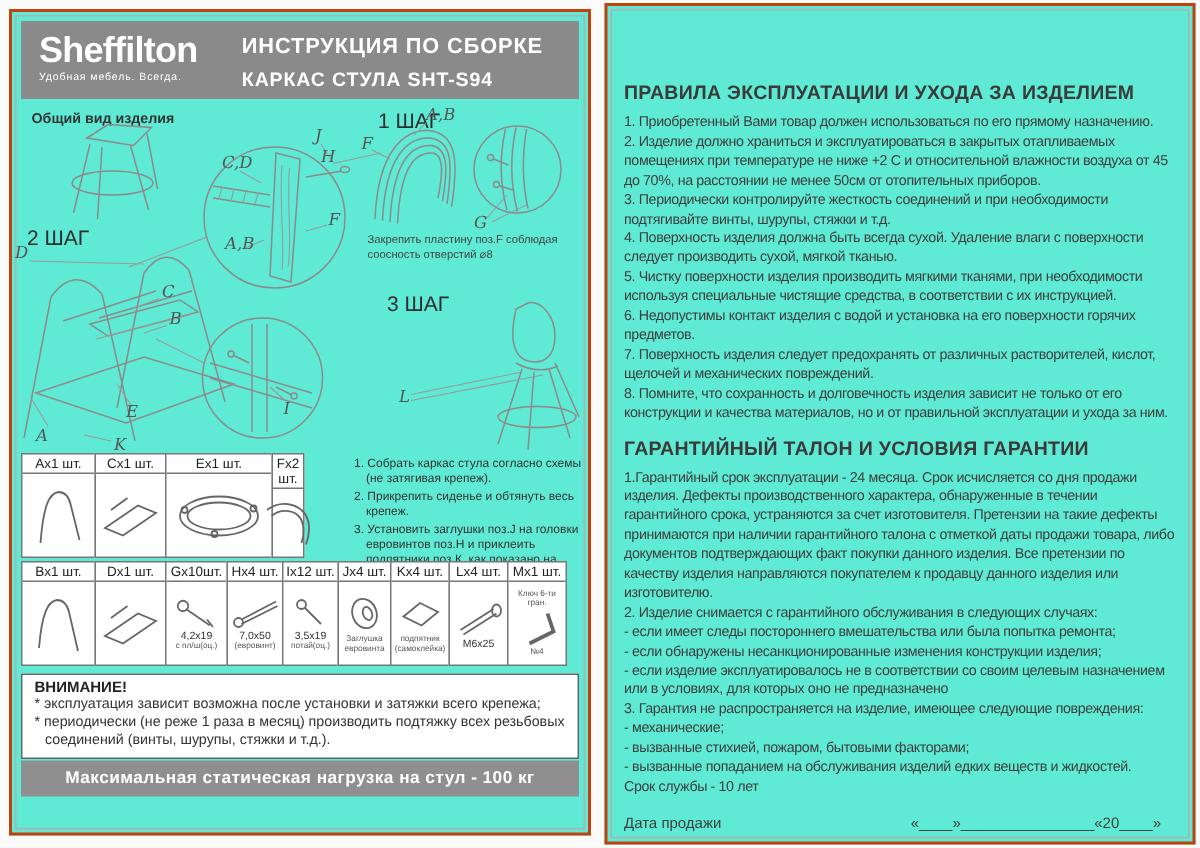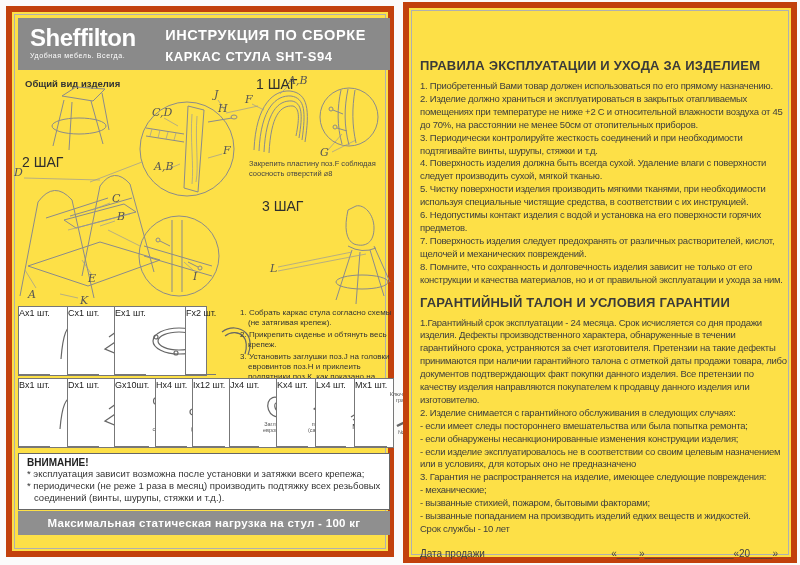--- a/index.html
+++ b/index.html
@@ -1,17 +1,17 @@
 <!DOCTYPE html>
 <html><head>
 <meta charset="utf-8">
 <style>
   html,body{margin:0;padding:0;background:#f4f4f2;font-family:"Liberation Sans",sans-serif;}
   #canvas{position:relative;width:800px;height:565px;background:#fbfbfa;overflow:hidden;}
-  .sheet{position:absolute;background:#fde047;border:6px solid #c2410c;box-sizing:border-box;}
+  .sheet{position:absolute;background:#5eead4;border:2px solid #c2410c;box-sizing:border-box;}
   .sheet-frame{position:absolute;inset:2px;border:1px solid #b0b0b0;pointer-events:none;}
   
   #sheet-left{left:6px;top:6px;width:388px;height:551px;}
   .hdr-band{position:absolute;left:6px;top:6px;width:372px;height:52px;background:#8a8a8a;}
   .logo{position:absolute;left:12px;top:7px;color:#fff;}
   .logo-name{font-size:24px;font-weight:bold;letter-spacing:-0.5px;line-height:26px;}
   .logo-tag{font-size:7px;letter-spacing:0.6px;margin-top:1px;}
   .hdr-titles{position:absolute;right:18px;top:9px;text-align:left;color:#fff;font-weight:bold;}
   .hdr-t1{font-size:14.5px;letter-spacing:0.6px;padding-right:6px;}
   .hdr-t2{font-size:13px;letter-spacing:0.6px;margin-top:6px;}
@@ -22,21 +22,21 @@
   #step3-label{left:250px;top:186px;}
   .step1-note{position:absolute;left:237px;top:147px;width:152px;font-size:7.5px;line-height:1.3;color:#444;}
   .diag{position:absolute;left:0;top:58px;}
   .diag path,.diag line,.diag ellipse,.diag circle,.diag polyline{stroke:#8b8b8b;fill:none;stroke-width:1;}
   .diag .thin{stroke-width:0.7;stroke:#9a9a9a;}
   .diag text{font-family:"DejaVu Serif",serif;font-style:italic;font-size:11px;fill:#555;stroke:none;}
   
   .prow{position:absolute;left:6px;display:flex;}
   #prow1{top:294px;}
   #prow2{top:366px;border-radius:14px;}
-  .pcell{border:1px solid #777;box-sizing:border-box;height:70px;margin-left:-1px;background:#fff;display:flex;flex-direction:row;}
+  .pcell{border:1px solid #777;box-sizing:border-box;height:70px;margin-left:-1px;background:#fff;display:flex;flex-direction:column;}
   .pcell:first-child{margin-left:0;}
   .phdr{border-bottom:1px solid #777;font-size:9px;text-align:center;padding:1px 0;color:#222;flex:0 0 auto;}
   .pbody{flex:1;display:flex;flex-direction:column;align-items:center;justify-content:center;}
   .pbody svg{display:block;}
   .pbody svg path,.pbody svg line,.pbody svg ellipse,.pbody svg circle,.pbody svg polyline{stroke:#666;fill:none;stroke-width:1.2;}
   .psize{font-size:7px;color:#333;line-height:1.1;}
   .pnote{font-size:5.5px;color:#555;line-height:1.15;text-align:center;}
   .assembly-steps{position:absolute;left:228px;top:296px;width:158px;font-size:8px;line-height:1.3;color:#333;}
   .assembly-steps div{padding-left:8px;text-indent:-8px;margin-bottom:1px;}
   .att-box{position:absolute;left:6px;top:441px;width:372px;box-sizing:border-box;border:1px solid #666;padding:3px 8px 5px 8px;background:#fff;}
@@ -286,21 +286,21 @@
         <div class="phdr">Ix12 шт.</div>
         <div class="pbody">
           <svg width="34" height="24" viewBox="0 0 34 24">
               <circle cx="11" cy="6" r="3"></circle>
               <line x1="13" y1="8" x2="24" y2="19"></line>
             </svg>
           <div class="psize">3,5x19</div>
           <div class="pnote">потай(оц.)</div>
         </div>
       </div>
-      <div class="pcell" style="width:48px">
+      <div class="pcell" style="width:36px">
         <div class="phdr">Jx4 шт.</div>
         <div class="pbody">
           <svg width="34" height="28" viewBox="0 0 34 28">
               <ellipse cx="17" cy="14" rx="8" ry="10" transform="rotate(-20 17 14)"></ellipse>
               <ellipse cx="19" cy="14" rx="3" ry="4.5" transform="rotate(-20 19 14)"></ellipse>
             </svg>
           <div class="pnote">Заглушка евровинта</div>
         </div>
       </div>
       <div class="pcell" style="width:40px">
@@ -362,21 +362,21 @@
       <div class="rp-title">ГАРАНТИЙНЫЙ ТАЛОН И УСЛОВИЯ ГАРАНТИИ</div>
       <div class="rp-text">
         <div>1.Гарантийный срок эксплуатации - 24 месяца. Срок исчисляется со дня продажи изделия. Дефекты производственного характера, обнаруженные в течении гарантийного срока, устраняются за счет изготовителя. Претензии на такие дефекты принимаются при наличии гарантийного талона с отметкой даты продажи товара, либо документов подтверждающих факт покупки данного изделия. Все претензии по качеству изделия направляются покупателем к продавцу данного изделия или изготовителю.</div>
         <div>2. Изделие снимается с гарантийного обслуживания в следующих случаях:</div>
         <div>- если имеет следы постороннего вмешательства или была попытка ремонта;</div>
         <div>- если обнаружены несанкционированные изменения конструкции изделия;</div>
         <div>- если изделие эксплуатировалось не в соответствии со своим целевым назначением или в условиях, для которых оно не предназначено</div>
         <div>3. Гарантия не распространяется на изделие, имеющее следующие повреждения:</div>
         <div>- механические;</div>
         <div>- вызванные стихией, пожаром, бытовыми факторами;</div>
-        <div>- вызванные попаданием на производить изделий едких веществ и жидкостей.</div>
+        <div>- вызванные попаданием на обслуживания изделий едких веществ и жидкостей.</div>
         <div>Срок службы - 10 лет</div>
       </div>
       <div class="date-row">
         <span>Дата продажи</span>
         <span>«____»________________«20____»</span>
       </div>
 
     </div>
   </div>
 

